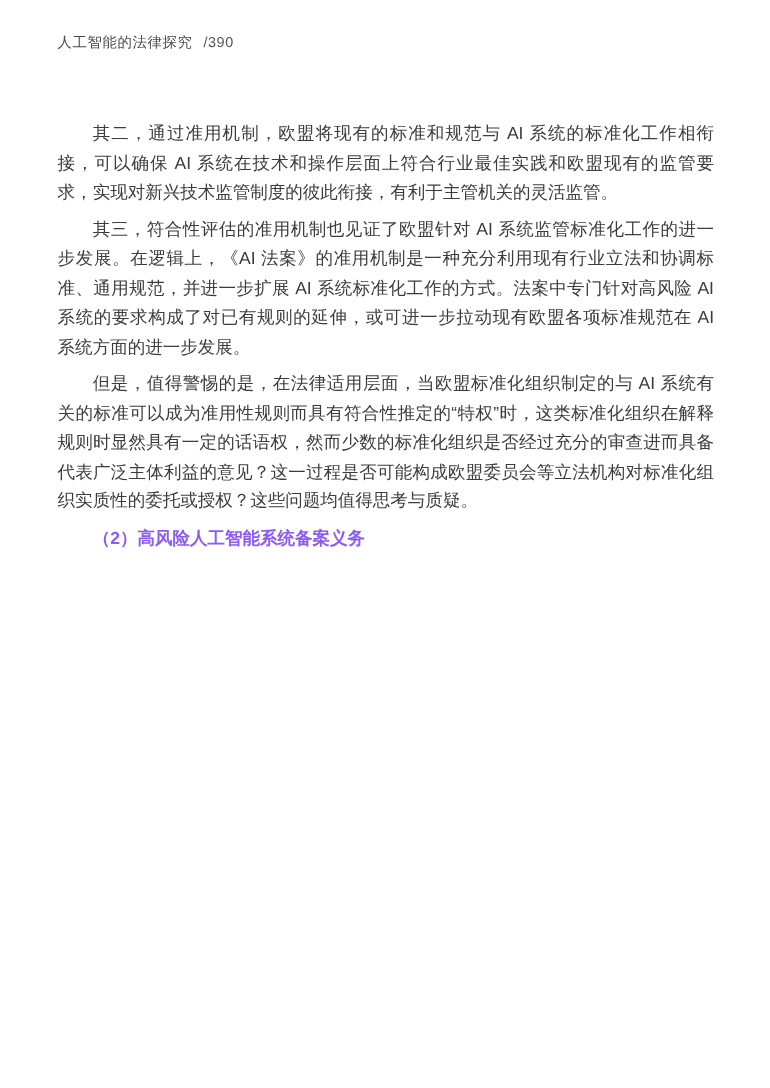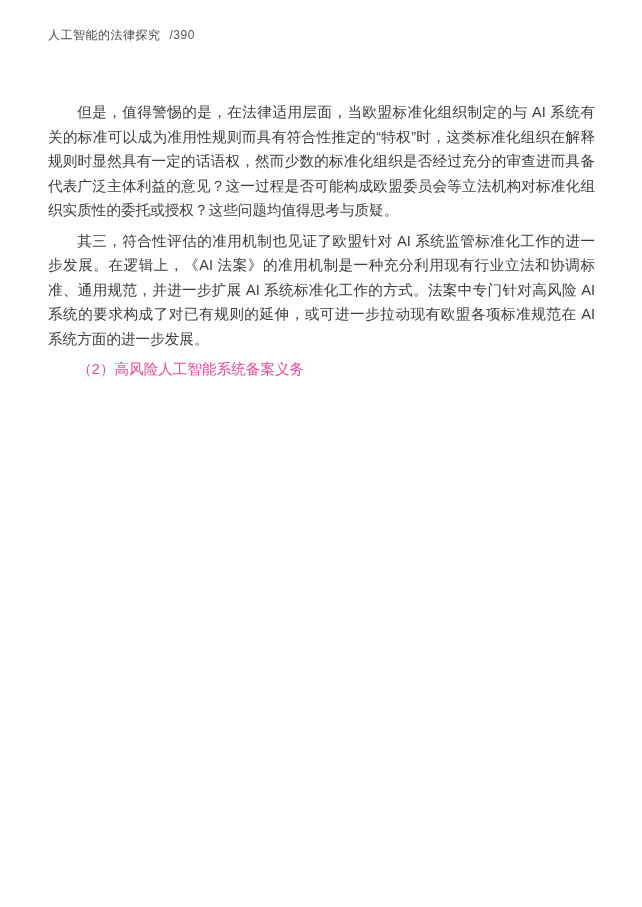--- a/index.html
+++ b/index.html
@@ -41,29 +41,30 @@
     line-height: 24.5px;
     text-align: justify;
     text-indent: 2em;
     color: #3c3c3c;
     word-break: break-word;
   }
   .content h3 {
     margin: 4px 0 6px 0;
     font-size: 14.6px;
     line-height: 24.5px;
-    font-weight: normal;
+    font-weight: bold;
     text-indent: 2em;
-    color: #ec4899;
+    color: #8b5cf6;
   }
 </style>
 </head>
 <body>
 
 <header class="page-header">
   <span>人工智能的法律探究</span><span class="page-number">/390</span>
 </header>
 
 <main class="content">
+  <p>其二，通过准用机制，欧盟将现有的标准和规范与 AI 系统的标准化工作相衔接，可以确保 AI 系统在技术和操作层面上符合行业最佳实践和欧盟现有的监管要求，实现对新兴技术监管制度的彼此衔接，有利于主管机关的灵活监管。</p>
+  <p>其三，符合性评估的准用机制也见证了欧盟针对 AI 系统监管标准化工作的进一步发展。在逻辑上，《AI 法案》的准用机制是一种充分利用现有行业立法和协调标准、通用规范，并进一步扩展 AI 系统标准化工作的方式。法案中专门针对高风险 AI 系统的要求构成了对已有规则的延伸，或可进一步拉动现有欧盟各项标准规范在 AI 系统方面的进一步发展。</p>
   <p>但是，值得警惕的是，在法律适用层面，当欧盟标准化组织制定的与 AI 系统有关的标准可以成为准用性规则而具有符合性推定的“特权”时，这类标准化组织在解释规则时显然具有一定的话语权，然而少数的标准化组织是否经过充分的审查进而具备代表广泛主体利益的意见？这一过程是否可能构成欧盟委员会等立法机构对标准化组织实质性的委托或授权？这些问题均值得思考与质疑。</p>
-  <p>其三，符合性评估的准用机制也见证了欧盟针对 AI 系统监管标准化工作的进一步发展。在逻辑上，《AI 法案》的准用机制是一种充分利用现有行业立法和协调标准、通用规范，并进一步扩展 AI 系统标准化工作的方式。法案中专门针对高风险 AI 系统的要求构成了对已有规则的延伸，或可进一步拉动现有欧盟各项标准规范在 AI 系统方面的进一步发展。</p>
   <h3>（2）高风险人工智能系统备案义务</h3>
 </main>
 
 </body></html>

